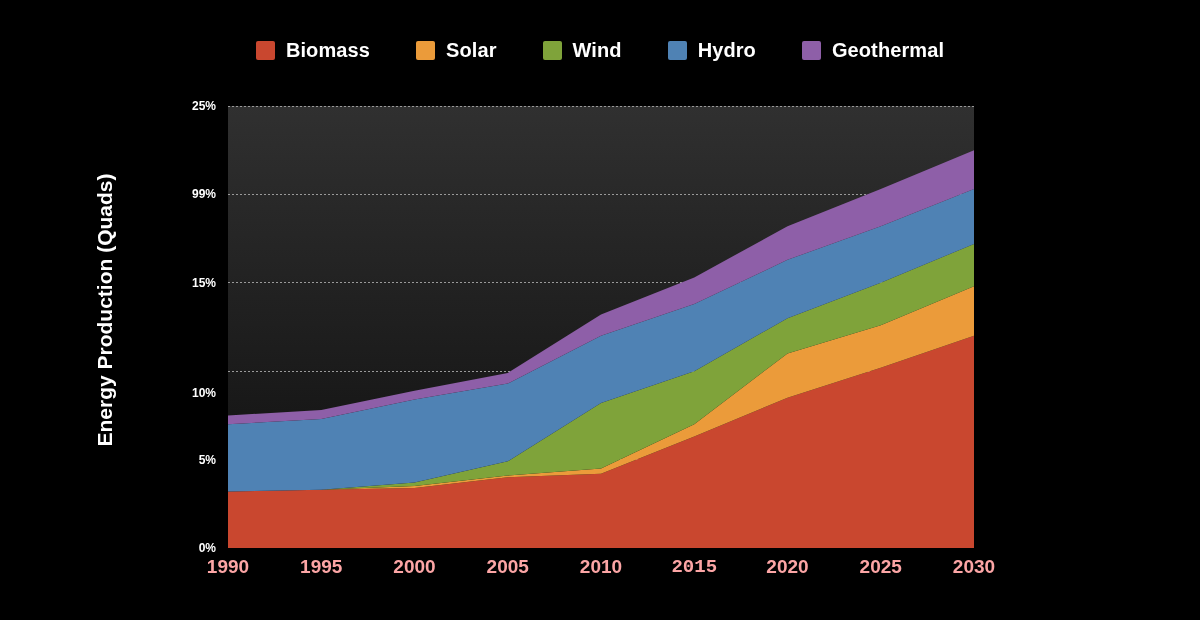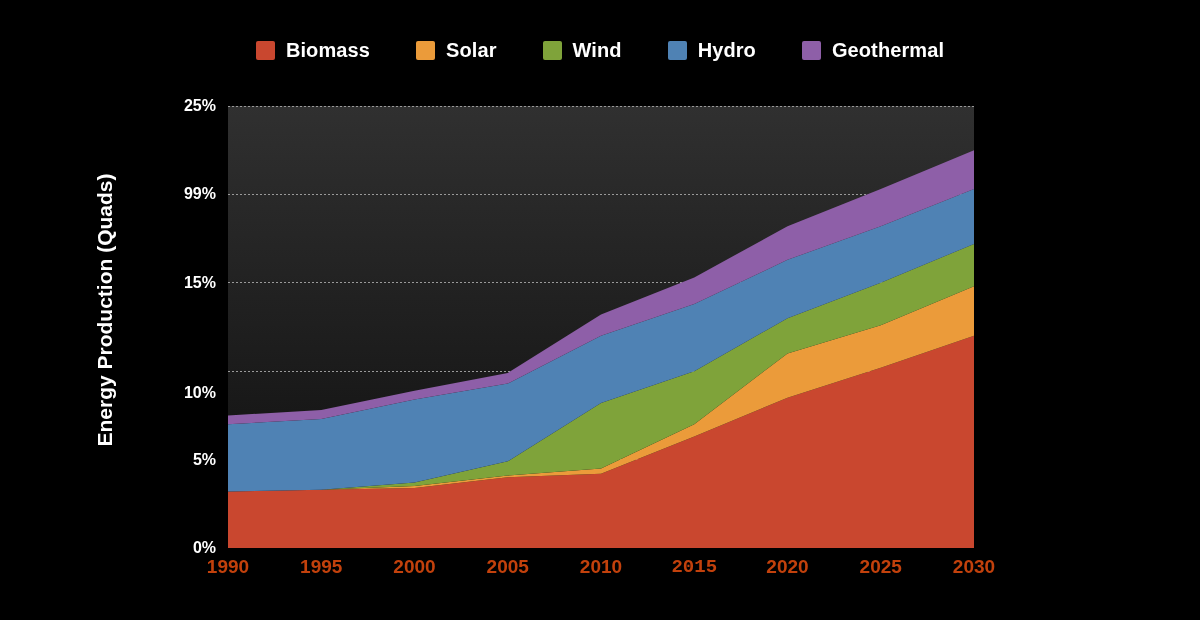--- a/index.html
+++ b/index.html
@@ -92,41 +92,41 @@
     left: 150px;
     top: 0;
     width: 66px;
     height: 620px;
     pointer-events: none;
   }
   .y-tick {
     position: absolute;
     right: 0;
     transform: translateY(-50%);
-    font-size: 16px;
+    font-size: 12px;
     font-weight: bold;
     color: #ffffff;
     text-align: right;
     white-space: nowrap;
   }
   .x-ticks {
     position: absolute;
     left: 0;
     top: 0;
     width: 1200px;
     height: 620px;
     pointer-events: none;
   }
   .x-tick {
     position: absolute;
     top: 556px;
     transform: translateX(-50%);
     font-size: 19px;
     font-weight: bold;
-    color: #c2410c;
+    color: #fca5a5;
     white-space: nowrap;
   }
 </style>
 </head>
 <body>
 
 <div id="chart-root">
 
   <div class="legend" id="legend">
       <div class="legend-item">

